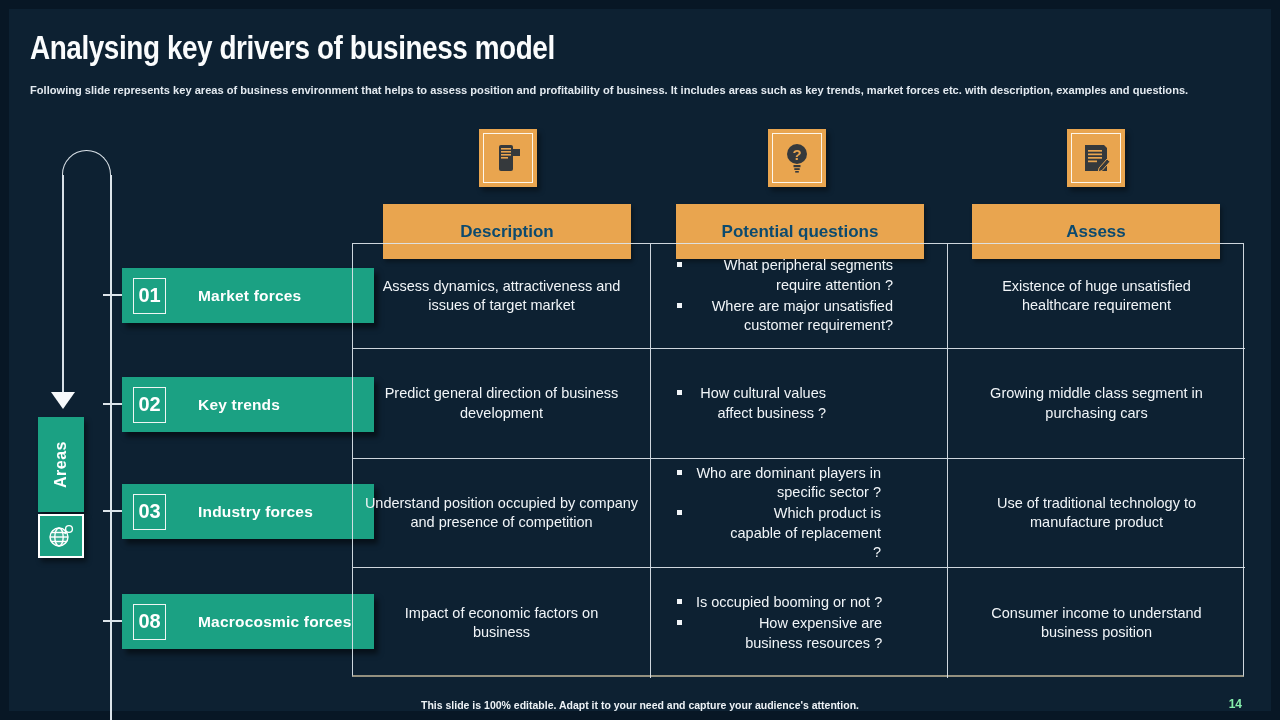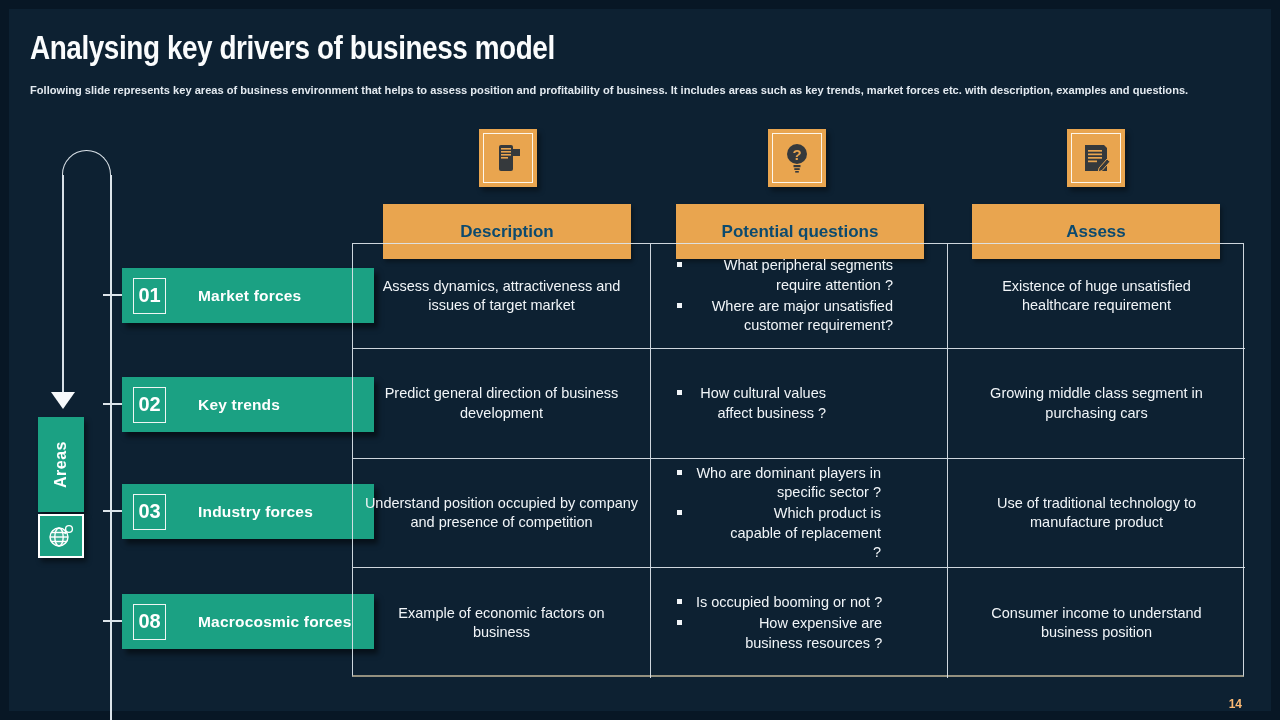--- a/index.html
+++ b/index.html
@@ -127,21 +127,21 @@
   .qlist li .sq{
     position:absolute;left:2px;top:6px;width:5px;height:5px;background:#F1F5F8;
   }
   
   .footer{
     position:absolute;left:0;top:699px;width:1280px;text-align:center;
     color:#EDF2F6;font-size:10.5px;font-weight:bold;
   }
   .page-number{
     position:absolute;right:38px;top:697px;
-    color:#fdba74;font-size:12px;font-weight:bold;
+    color:#86efac;font-size:12px;font-weight:bold;
   }
 </style>
 </head>
 <body>
 
 <div class="slide">
 
   <h1 class="title">Analysing key drivers of business model</h1>
   <p class="subtitle">Following slide represents key areas of business environment that helps to assess position and profitability of business. It includes areas such as key trends, market forces etc. with description, examples and questions.</p>
 
@@ -267,28 +267,29 @@
       <ul class="qlist">
         <li><span class="sq"></span><span style="display:inline-block;max-width:185px">Who are dominant players in specific sector ?</span></li>
         <li><span class="sq"></span><span style="display:inline-block;max-width:160px">Which product is capable of replacement ?</span></li>
       </ul>
     </div>
     <div class="cell center last-col">
         <p style="max-width:245px">Use of traditional technology to manufacture product</p>
       </div>
 
     <div class="cell center last-row">
-        <p style="max-width:210px">Example of economic factors on business</p>
+        <p style="max-width:210px">Impact of economic factors on business</p>
       </div>
     <div class="cell questions last-row">
       <ul class="qlist">
         <li><span class="sq"></span><span>Is occupied booming or not ?</span></li>
         <li><span class="sq"></span><span style="display:inline-block;max-width:140px">How expensive are business resources ?</span></li>
       </ul>
     </div>
     <div class="cell center last-col last-row">
         <p style="max-width:250px">Consumer income to understand business position</p>
       </div>
   </div>
 
+  <div class="footer">This slide is 100% editable.  Adapt it to your need and capture your audience's attention.</div>
   <div class="page-number">14</div>
 
 </div>
 
 </body></html>

